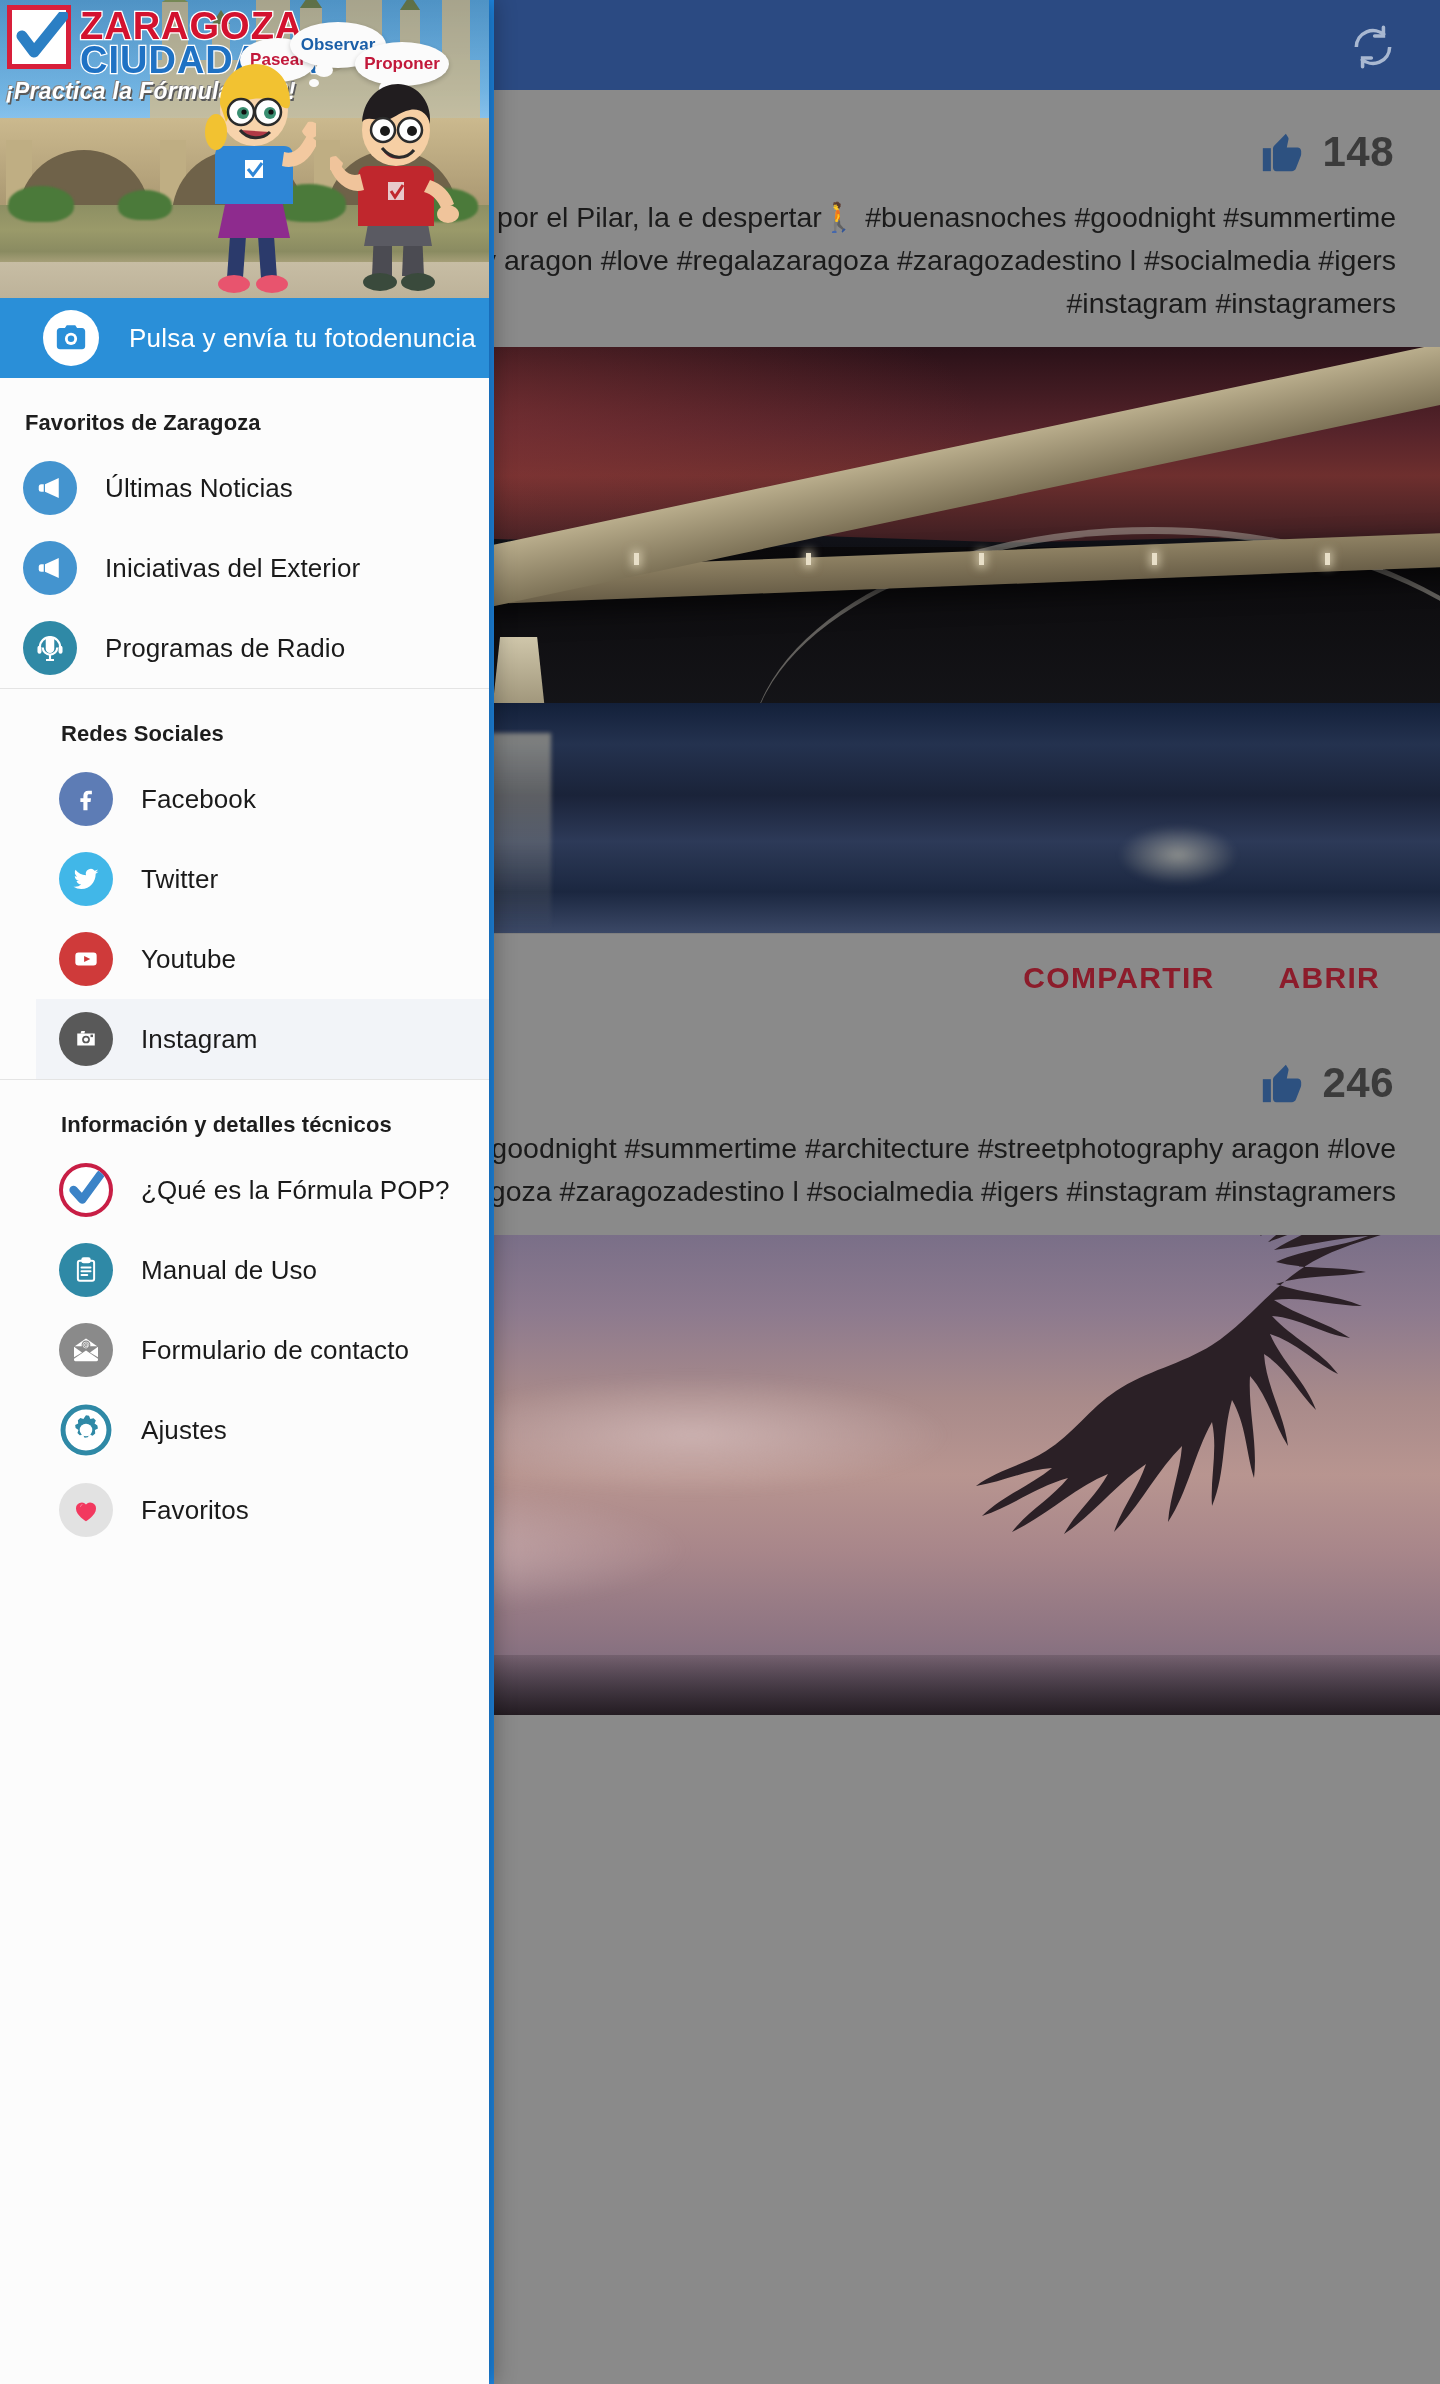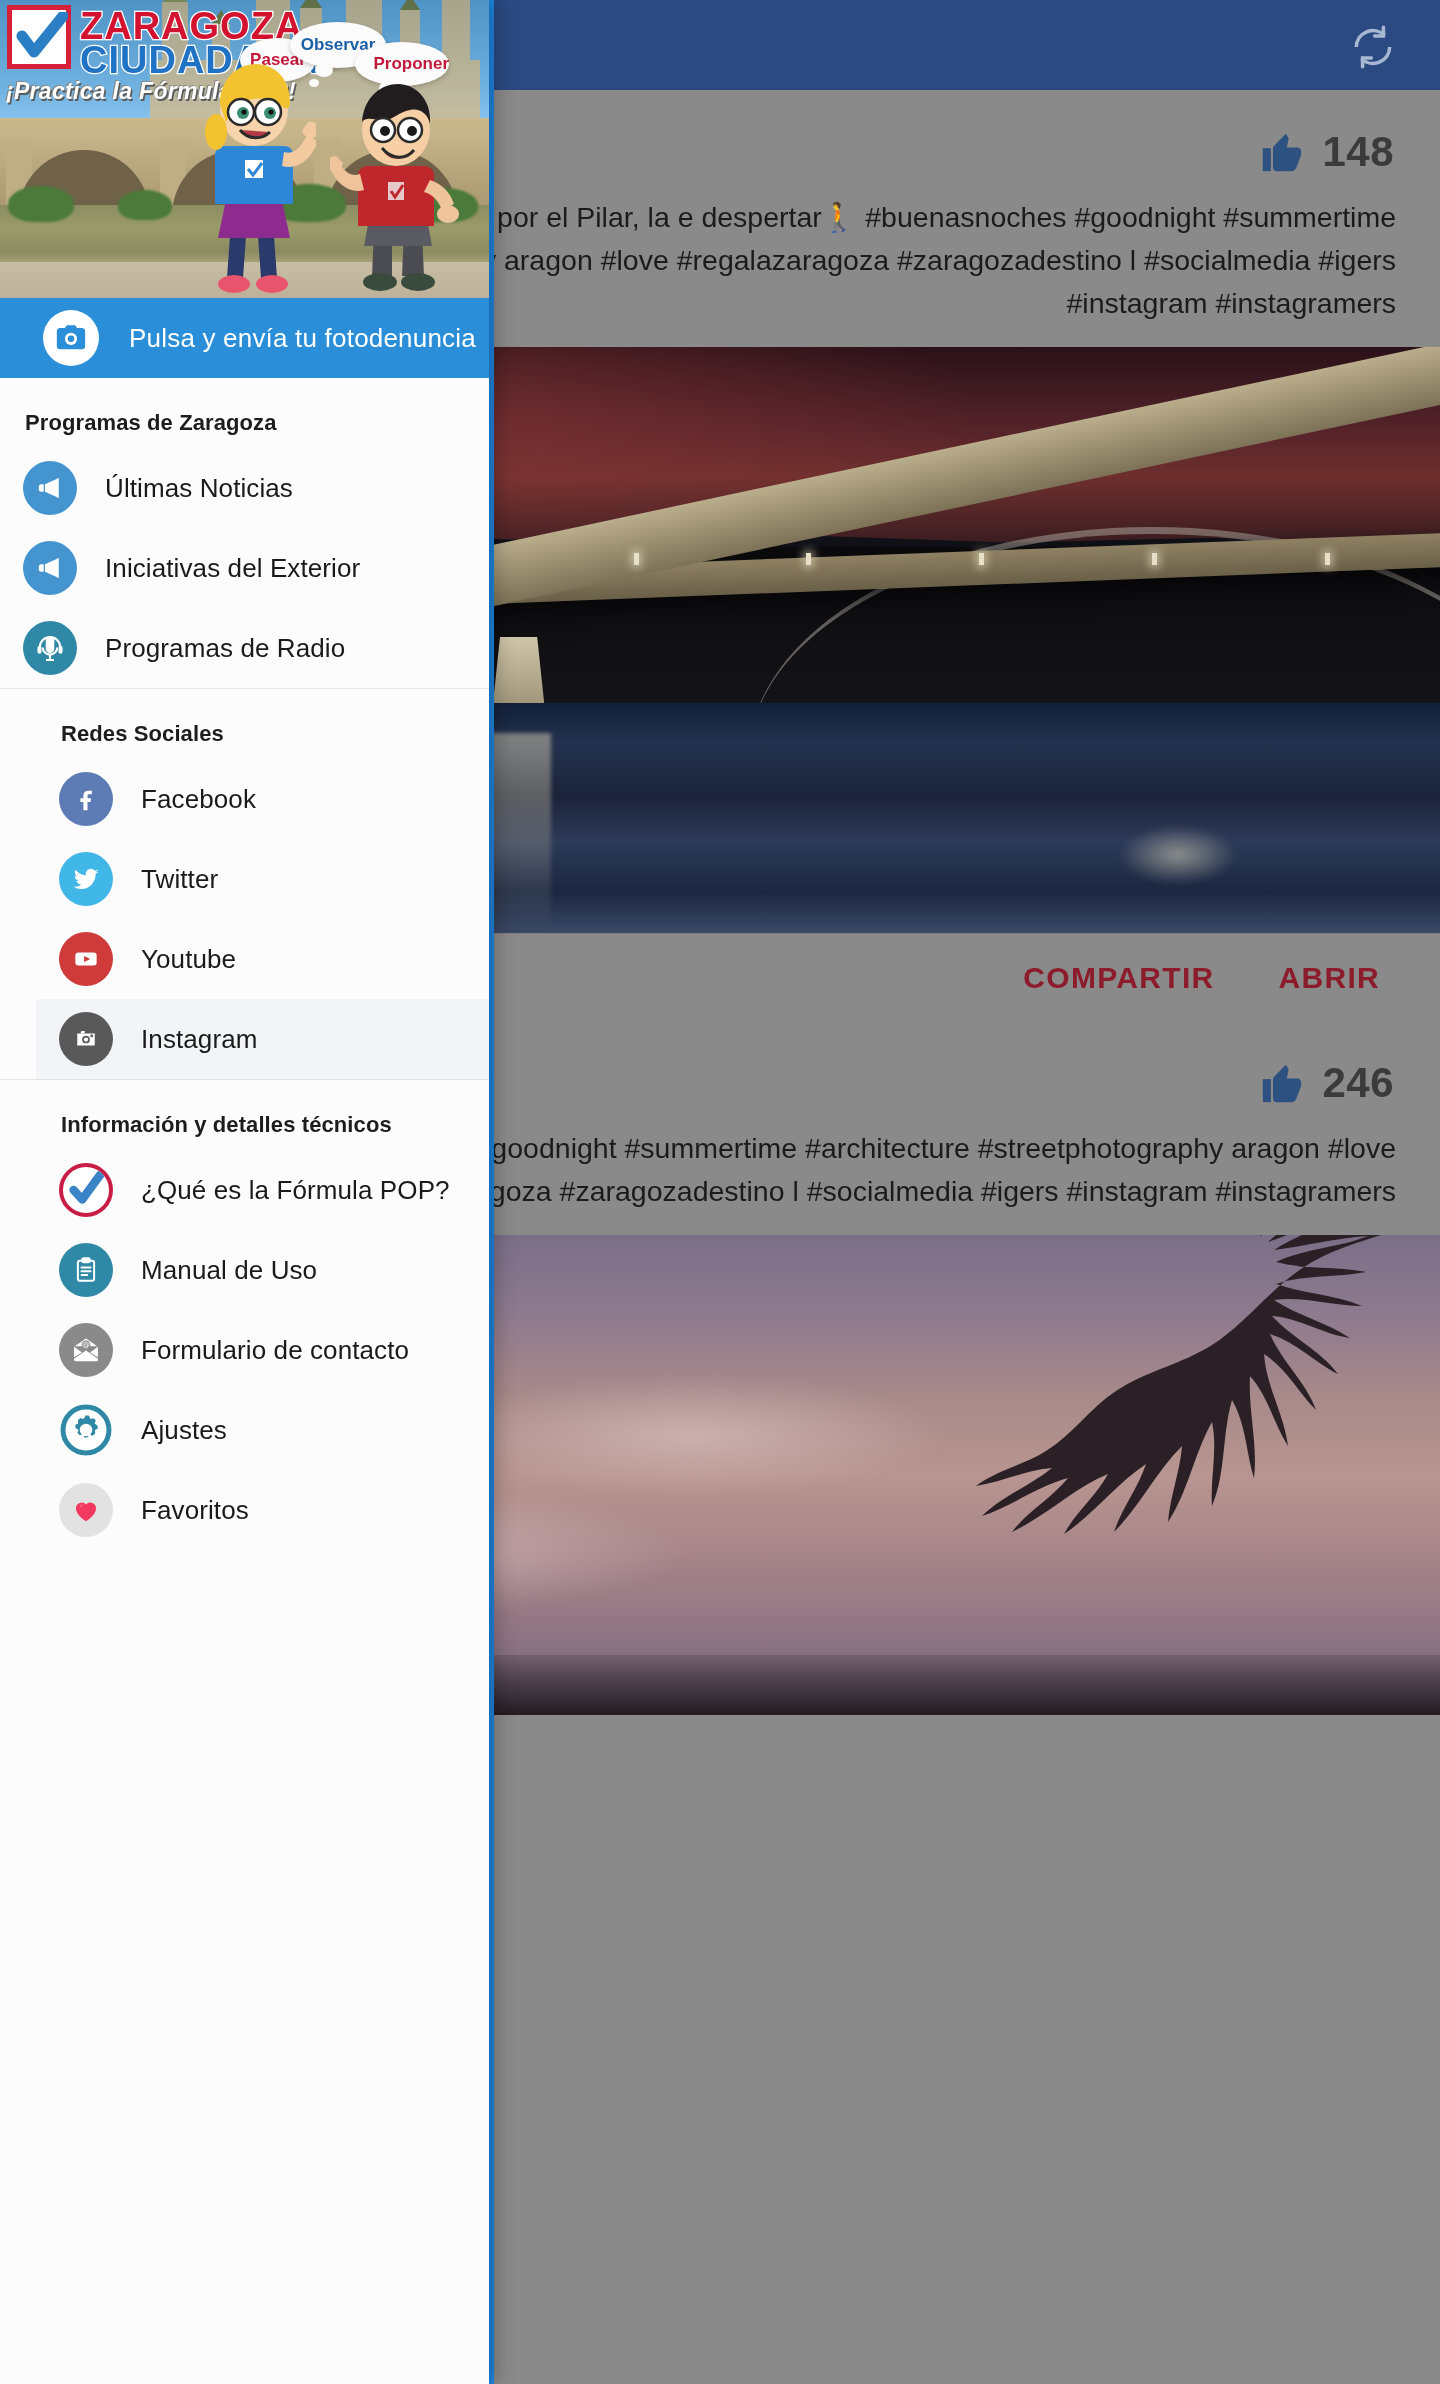--- a/index.html
+++ b/index.html
@@ -205,21 +205,21 @@
   }
 
   .bubble {
     position: absolute; background: #fbfbfb; border-radius: 50%;
     box-shadow: 0 2px 5px rgba(0,0,0,.2);
     display: flex; align-items: center; justify-content: center;
     font-weight: 800;
   }
   .bub-pasear { left: 240px; top: 38px; width: 76px; height: 44px; font-size: 17px; color: #c2183a; }
   .bub-observ { left: 290px; top: 22px; width: 96px; height: 46px; font-size: 17px; color: #1b5fa8; justify-content: center; }
-  .bub-propon { left: 355px; top: 42px; width: 94px; height: 44px; font-size: 17px; color: #c2183a; justify-content: flex-end; }
+  .bub-propon { left: 355px; top: 42px; width: 94px; height: 44px; font-size: 17px; color: #c2183a; }
   .bubble::after, .bubble::before {
     content: ""; position: absolute; background: #fbfbfb; border-radius: 50%;
   }
   .bubble::after { width: 18px; height: 14px; bottom: -9px; left: 26%; }
   .bubble::before { width: 10px; height: 8px; bottom: -19px; left: 20%; }
 
   .kid { position: absolute; }
   .kid-girl { left: 196px; top: 60px; width: 120px; height: 240px; }
   .kid-boy  { left: 330px; top: 82px; width: 132px; height: 216px; }
 
@@ -462,21 +462,21 @@
         <svg viewBox="0 0 24 24" width="34" height="34" fill="#2a8fd8">
           <path d="M9 3l-1.3 2H4.2C3 5 2 6 2 7.2v10.6C2 19 3 20 4.2 20h15.6C21 20 22 19 22 17.8V7.2C22 6 21 5 19.8 5h-3.5L15 3z"></path>
           <circle cx="12" cy="12.6" r="4.3" fill="#ffffff"></circle>
           <circle cx="12" cy="12.6" r="2.3" fill="#2a8fd8"></circle>
         </svg>
       </span>
       <span class="photo-banner-label">Pulsa y envía tu fotodenuncia</span>
     </div>
 
     <div class="group">
-      <div class="group-title">Programas de Zaragoza</div>
+      <div class="group-title">Favoritos de Zaragoza</div>
 
       <div class="nav-item">
         <span class="nav-icon" style="background:#4494cf">
           <svg viewBox="0 0 24 24" width="30" height="30" fill="#ffffff">
             <path d="M19 4v16l-11-5v-6z"></path>
               <path d="M7 9H5a2 2 0 0 0-2 2v2a2 2 0 0 0 2 2h2z"></path>
           </svg>
         </span>
         <span class="nav-label">Últimas Noticias</span>
       </div>

